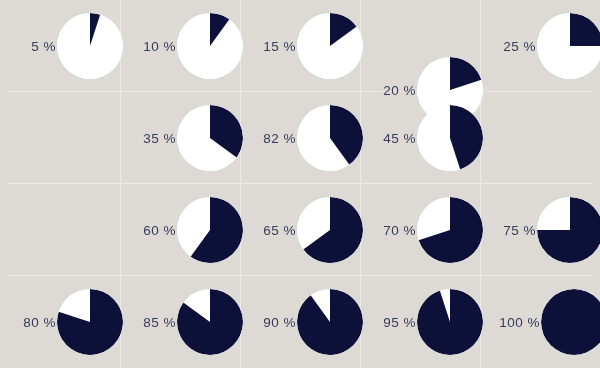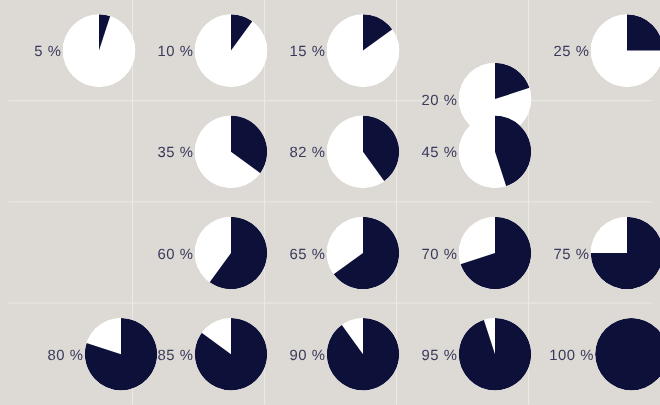--- a/index.html
+++ b/index.html
@@ -224,21 +224,21 @@
       <div class="cell-inner">
         <div class="pct-label">75 %</div>
         <div class="pie" style="background: rgb(255, 255, 255);">
           <svg viewBox="0 0 66 66" xmlns="http://www.w3.org/2000/svg">
             <circle cx="33" cy="33" r="33" fill="#ffffff"></circle>
             <path d="M 33 33 L 33 0 A 33 33 0 1 1 0.000 33.000 Z" fill="#0d1039"></path>
           </svg>
         </div>
       </div>
     </div>
-    <div class="cell" style="left: 0px; top: 276px; padding-left: 20px;">
+    <div class="cell" style="left: 0px; top: 276px;">
       <div class="cell-inner">
         <div class="pct-label">80 %</div>
         <div class="pie" style="background: rgb(255, 255, 255);">
           <svg viewBox="0 0 66 66" xmlns="http://www.w3.org/2000/svg">
             <circle cx="33" cy="33" r="33" fill="#ffffff"></circle>
             <path d="M 33 33 L 33 0 A 33 33 0 1 1 1.615 22.802 Z" fill="#0d1039"></path>
           </svg>
         </div>
       </div>
     </div>

